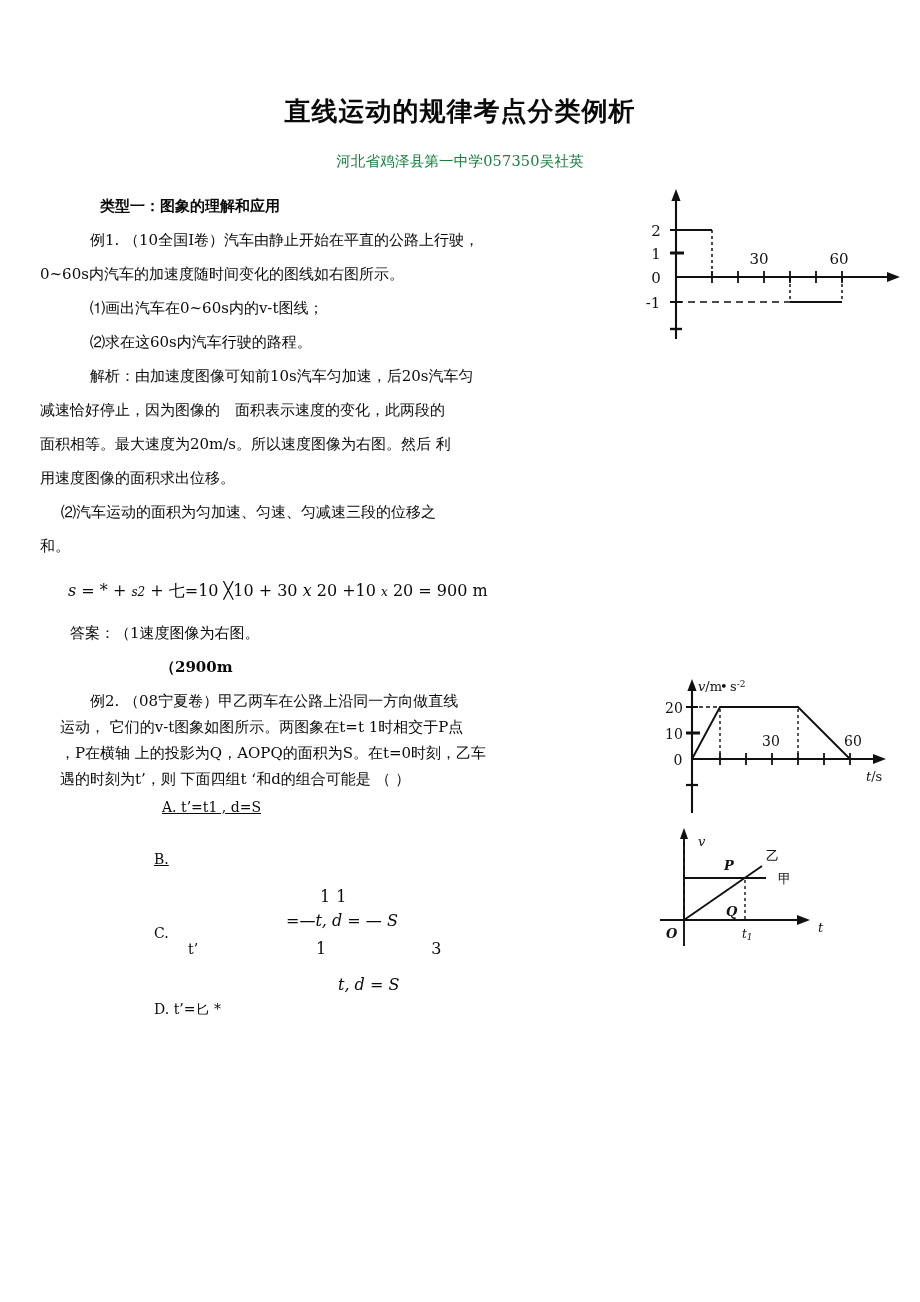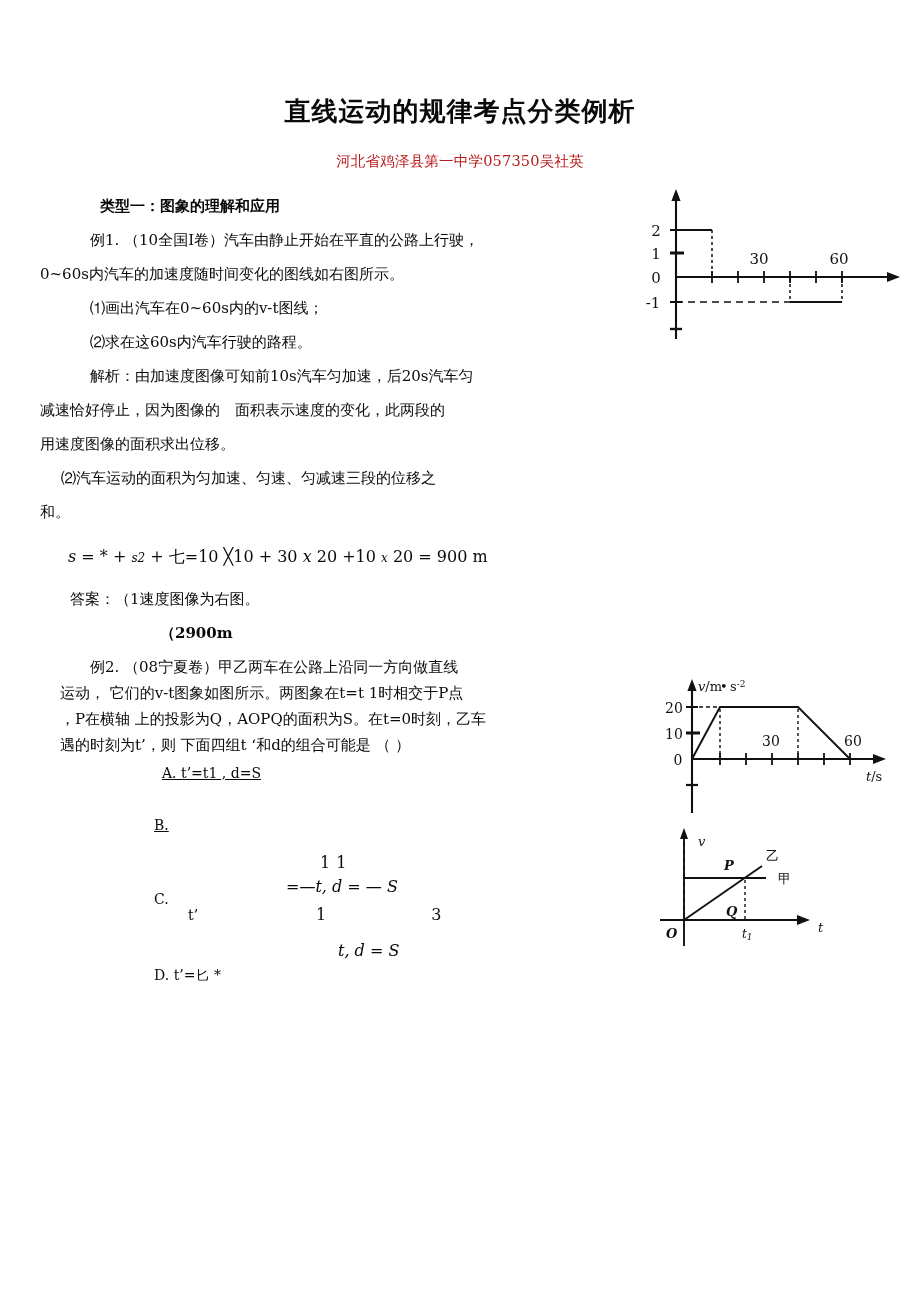--- a/index.html
+++ b/index.html
@@ -28,21 +28,21 @@
     padding-top:95px;
     line-height:1.25;
     font-family:"DejaVu Serif","Liberation Serif",serif;
   }
   .byline{
     text-align:center;
     font-size:14.5px;
     margin:0;
     padding-top:24px;
     padding-bottom:6px;
-    color:#b91c1c;
+    color:#15803d;
     letter-spacing:0.2px;
   }
   
   .content{
     position:relative;
     margin:0 64px 0 40px;
     padding-top:14px;
     font-size:15px;
     line-height:34px;
   }
@@ -250,20 +250,21 @@
     <div class="col-left">
       <p class="para indent2">例1.  （10全国Ⅰ卷）汽车由静止开始在平直的公路上行驶，</p>
     </div>
     <p class="para">0~60s内汽车的加速度随时间变化的图线如右图所示。</p>
     <div class="col-left">
       <p class="para indent2">⑴画出汽车在0~60s内的v-t图线；</p>
       <p class="para indent2">⑵求在这60s内汽车行驶的路程。</p>
       <p class="para indent2">解析：由加速度图像可知前10s汽车匀加速，后20s汽车匀</p>
     </div>
     <p class="para">减速恰好停止，因为图像的　面积表示速度的变化，此两段的</p>
+    <p class="para">面积相等。最大速度为20m/s。所以速度图像为右图。然后 利</p>
     <p class="para">用速度图像的面积求出位移。</p>
     <p class="para indent1">⑵汽车运动的面积为匀加速、匀速、匀减速三段的位移之</p>
     <p class="para">和。</p>
 
     <div class="formula"><i>s</i><span> = * + </span><i style="font-size:12px;">s2</i><span> + 七=10 ╳10 + 30 </span><i>x</i><span> 20 +10 </span><i style="font-size:12px;">x</i><span> 20 = 900 m</span></div>
 
     <p class="para ans-line">答案：（1速度图像为右图。</p>
     <p class="para ans-line2">（2900m</p>
 
     <div class="col-narrow" style="line-height:26px;margin-top:4px;">

